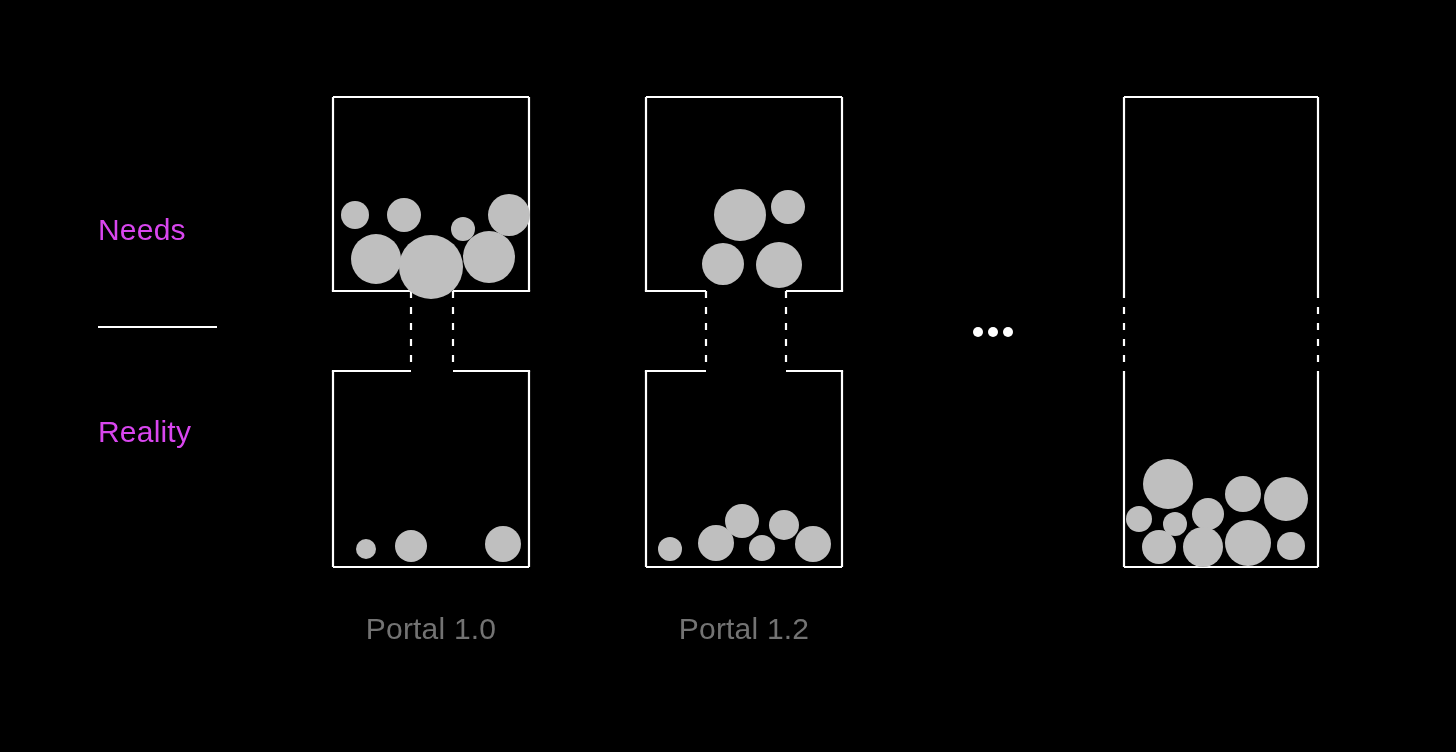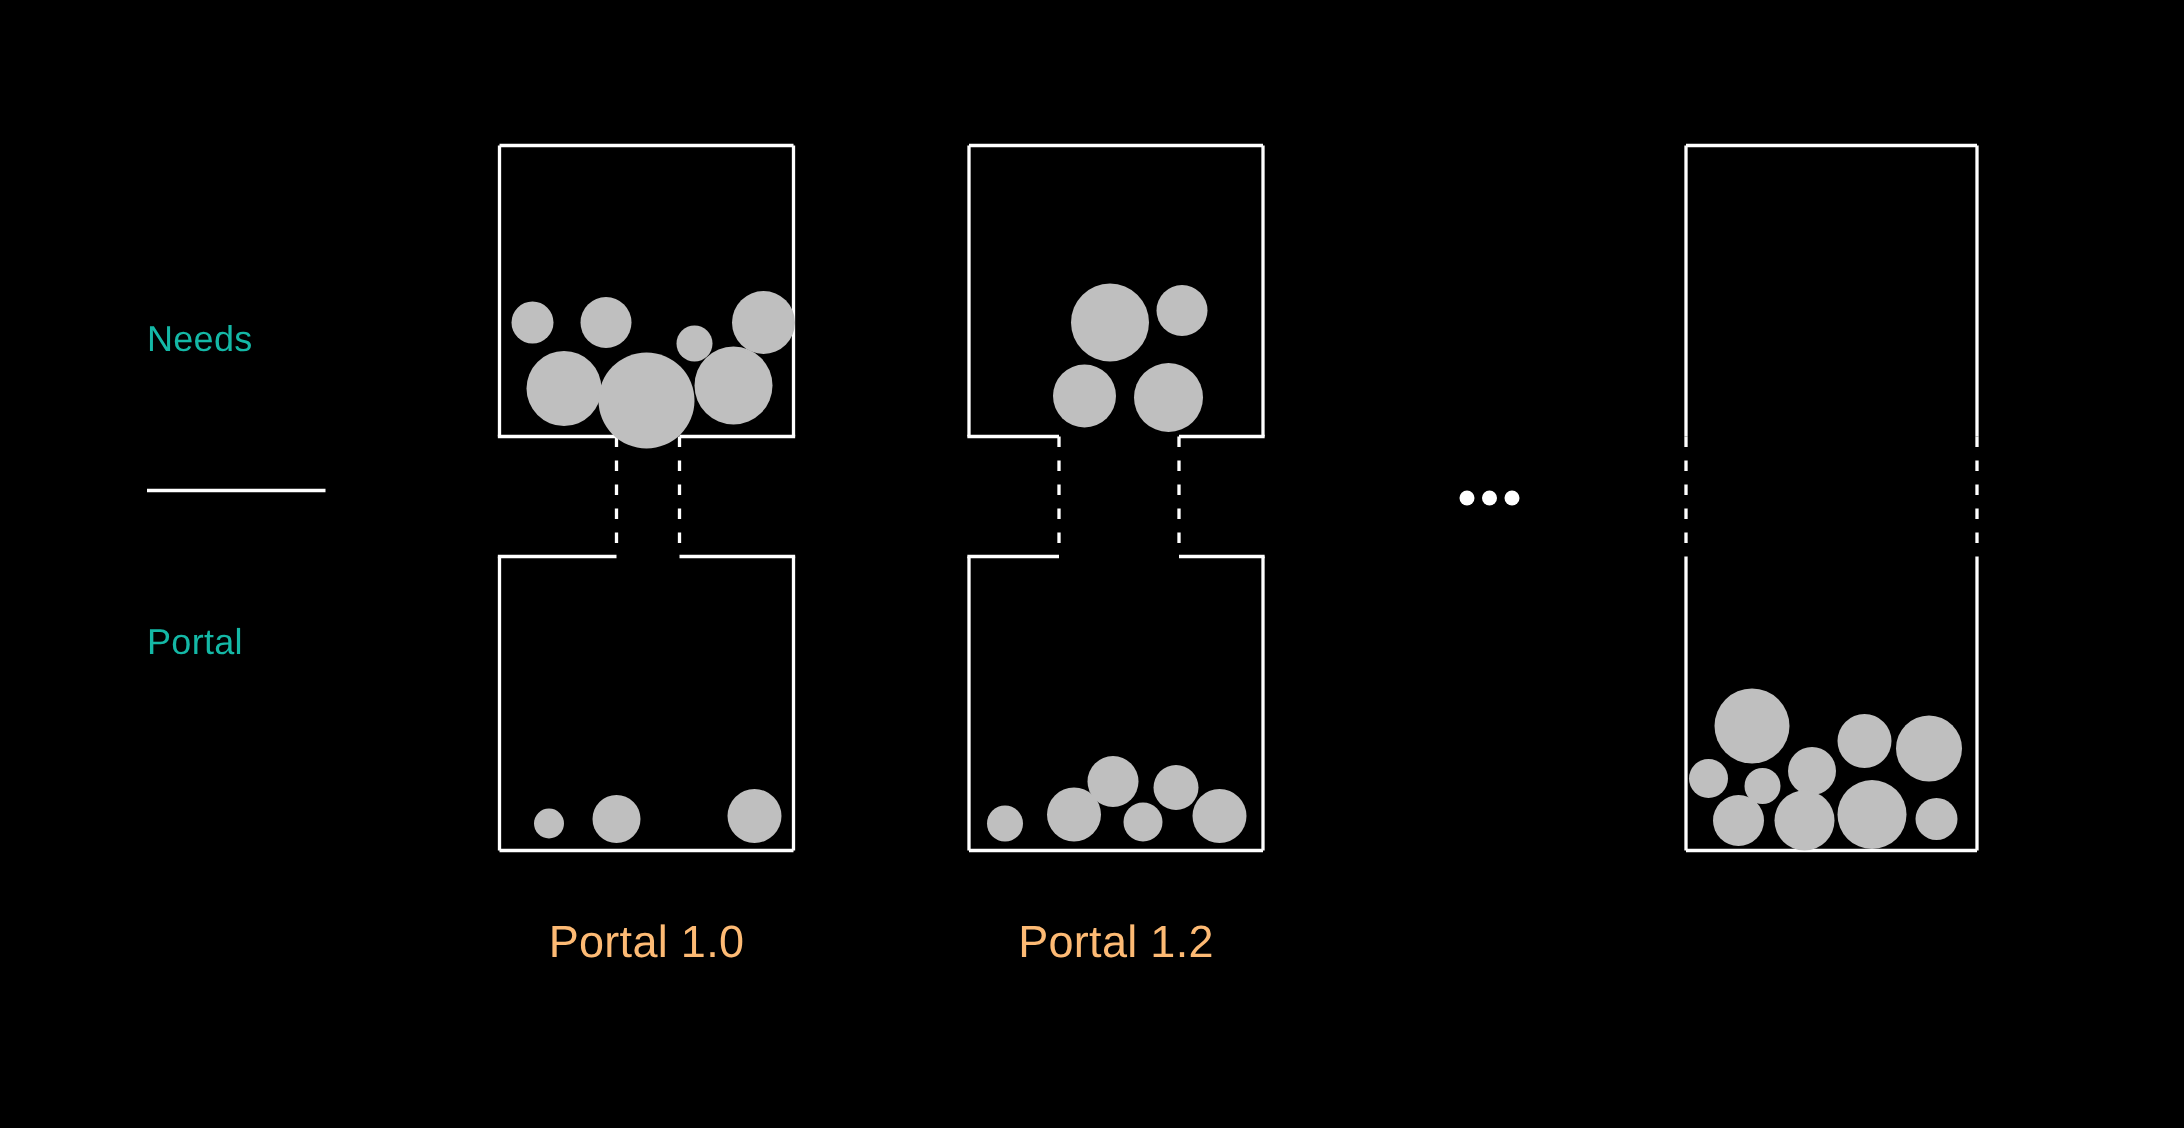--- a/index.html
+++ b/index.html
@@ -22,31 +22,31 @@
   }
   #stage svg {
     position: absolute;
     top: 0;
     left: 0;
     width: 1456px;
     height: 752px;
   }
   .axis-label {
     position: absolute;
-    font-size: 24px;
-    color: #14b8a6;
+    font-size: 30px;
+    color: #d946ef;
     white-space: nowrap;
     letter-spacing: 0.2px;
   }
   #label-needs { left: 98px; top: 213px; }
   #label-reality { left: 98px; top: 415px; }
   .col-caption {
     position: absolute;
     font-size: 30px;
-    color: #fdba74;
+    color: #737373;
     white-space: nowrap;
     text-align: center;
     letter-spacing: 0.2px;
   }
   #caption-0 { left: 333px; top: 612px; width: 196px; }
   #caption-1 { left: 646px; top: 612px; width: 196px; }
   #caption-2 { left: 1124px; top: 612px; width: 196px; }
 </style>
 </head>
 <body>
@@ -156,20 +156,20 @@
         <g>
           <circle cx="978" cy="332" r="5" fill="#ffffff"></circle>
           <circle cx="993" cy="332" r="5" fill="#ffffff"></circle>
           <circle cx="1008" cy="332" r="5" fill="#ffffff"></circle>
         </g>
       </g>
   </svg>
 
   <div class="axis-label" id="label-needs">Needs</div>
 
-  <div class="axis-label" id="label-reality">Portal</div>
+  <div class="axis-label" id="label-reality">Reality</div>
 
   <div class="col-caption" id="caption-0">Portal 1.0</div>
 
   <div class="col-caption" id="caption-1">Portal 1.2</div>
 
 
 </div>
 
 </body></html>

